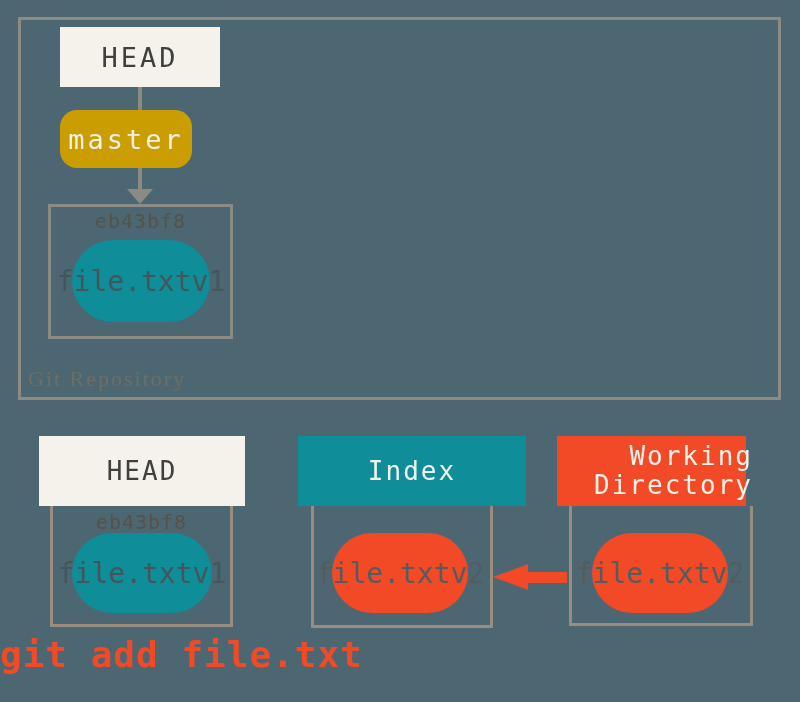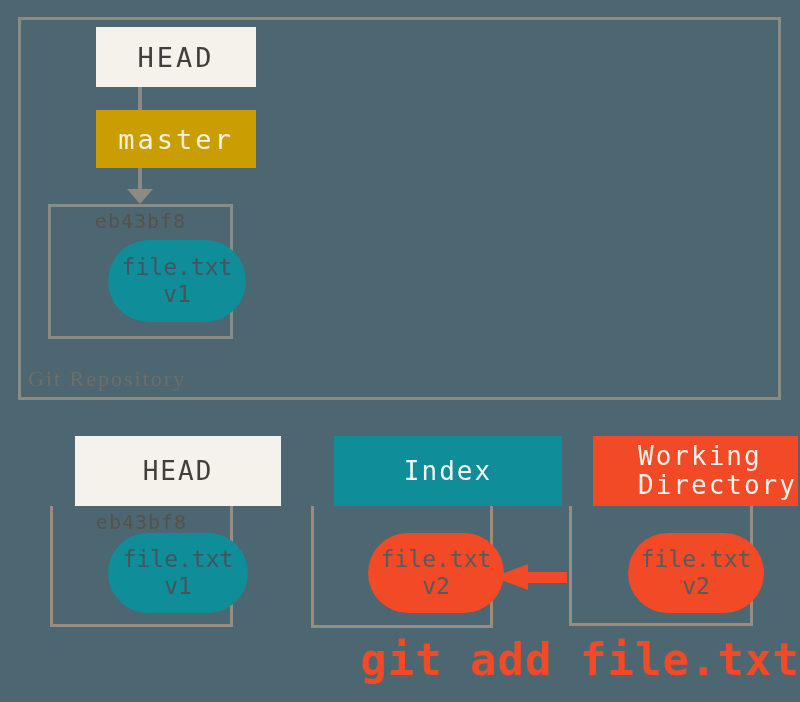--- a/index.html
+++ b/index.html
@@ -2,72 +2,72 @@
 <html><head>
 <meta charset="utf-8">
 <style>
   html,body{margin:0;padding:0;background:#4C6771;}
   .canvas{
     position:relative;width:800px;height:702px;overflow:hidden;
     background:#4C6771;
     font-family:"DejaVu Sans Mono","Liberation Mono",monospace;
   }
   .abs{position:absolute;box-sizing:border-box;}
-  .center{display:flex;align-items:center;justify-content:center;text-align:left;margin-left:36px;}
+  .center{display:flex;align-items:center;justify-content:center;text-align:right;}
 
   
   .repo-box{left:18px;top:17px;width:763px;height:383px;border:3px solid #8B8B83;}
   .repo-label{left:28px;top:366px;font-size:22px;letter-spacing:2px;color:#6E6E66;font-family:Liberation Serif, serif;}
 
   .head-top{left:60px;top:27px;width:160px;height:60px;background:#F4F2EB;
             color:#403F3B;font-size:27px;letter-spacing:3px;}
   .link-1{left:138px;top:87px;width:4px;height:23px;background:#8B8B83;}
-  .master-box{left:60px;top:110px;width:160px;height:58px;background:#CA9E00;
-            color:#F3F1E6;font-size:27px;letter-spacing:3px;}
+  .master-box{left:60px;top:110px;width:132px;height:58px;background:#CA9E00;
+            color:#F3F1E6;font-size:27px;letter-spacing:3px;border-radius:17px;}
   .link-2{left:138px;top:168px;width:4px;height:22px;background:#8B8B83;}
   .arrow-down{left:127px;top:189px;width:0;height:0;
             border-left:13px solid transparent;border-right:13px solid transparent;
             border-top:15px solid #8B8B83;}
   .commit-box{left:48px;top:204px;width:185px;height:135px;border:3px solid #8B8B83;}
   .sha-top{left:48px;top:209px;width:185px;font-size:20px;letter-spacing:1px;
             color:#56524A;text-align:center;}
-  .stadium{border-radius:41px;font-size:23px;line-height:27px;color:#44565B;
-            flex-direction:column;}
+  .stadium{border-radius:41px;font-size:28px;line-height:27px;color:#44565B;
+            }
   .teal{background:#0F8D99;}
   .red-bg{background:#F24A26;}
   .blob-top{left:72px;top:240px;width:138px;height:82px;}
 
   
   .col-header{width:206px;height:70px;font-size:26px;letter-spacing:2px;}
   .cream-h{background:#F4F2EB;color:#403F3B;}
   .teal-h{background:#0F8D99;color:#F3F3EE;}
   .red-h{background:#F24A26;color:#F6F1E9;line-height:29px;}
   .head2{left:39px;top:436px;}
   .index-h{left:298px;top:436px;width:228px;}
-  .workdir-h{left:557px;top:436px;width:205px;padding-left:44px;}
+  .workdir-h{left:557px;top:436px;width:189px;padding-left:44px;}
 
   .frame{border:3px solid #9A8C7E;border-top:none;}
   .frame-1{left:50px;top:506px;width:183px;height:121px;}
   .frame-2{left:311px;top:506px;width:182px;height:122px;}
   .frame-3{left:569px;top:506px;width:184px;height:120px;}
 
   .sha-bottom{left:50px;top:510px;width:183px;font-size:20px;letter-spacing:1px;
             color:#56524A;text-align:center;}
   .blob-1{left:72px;top:533px;width:140px;height:80px;}
   .blob-2{left:332px;top:533px;width:136px;height:80px;color:#535C5E;}
   .blob-3{left:592px;top:533px;width:136px;height:80px;color:#535C5E;}
 
   
   .add-arrow-shaft{left:527px;top:572px;width:40px;height:11px;background:#F24A26;}
   .add-arrow-head{left:493px;top:564px;width:0;height:0;
             border-top:13px solid transparent;border-bottom:13px solid transparent;
             border-right:35px solid #F24A26;}
 
   
-  .caption{left:0;top:634px;width:800px;text-align:right;font-size:44px;
+  .caption{left:0;top:634px;width:800px;text-align:left;font-size:36px;
             font-weight:bold;color:#F24A26;letter-spacing:1px;}
 </style>
 </head>
 <body>
 
 <div class="canvas">
 
   <div class="abs repo-box"></div>
   <div class="abs repo-label">Git Repository</div>
 

